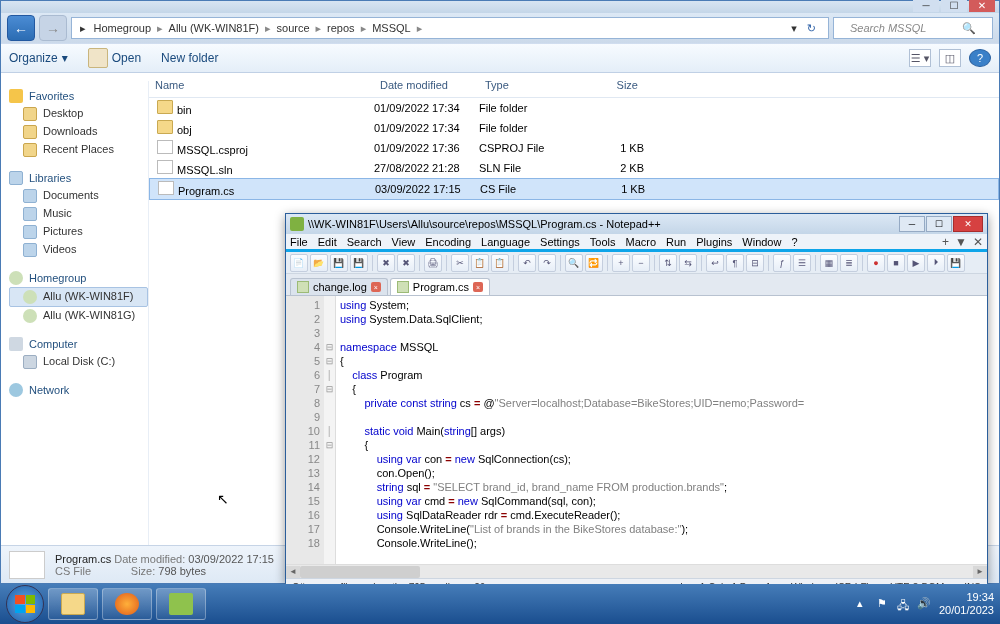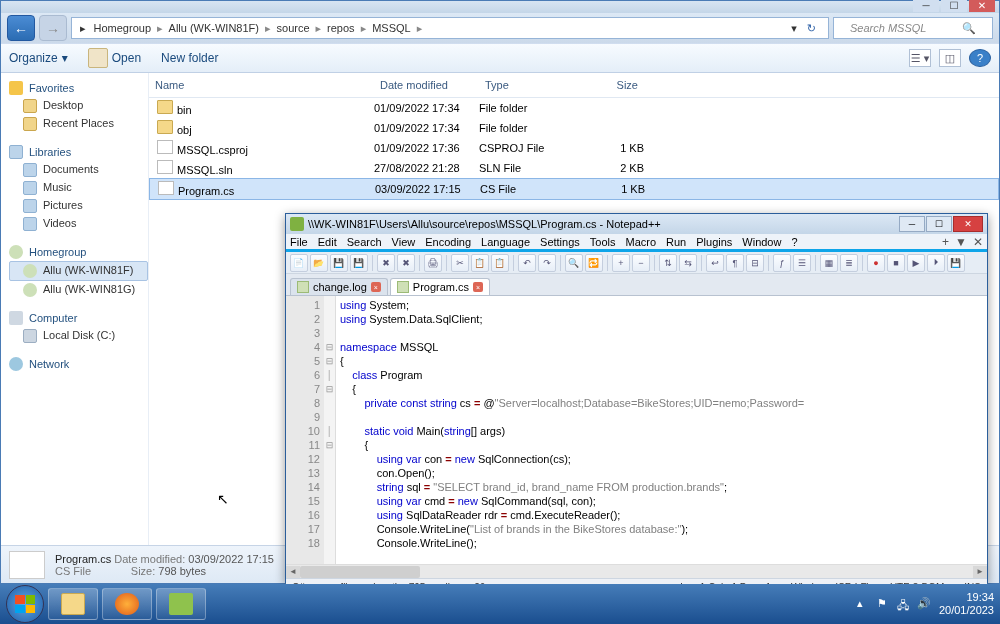--- a/index.html
+++ b/index.html
@@ -24,21 +24,21 @@
 .searchbox { width: 160px; height: 22px; background: #fff; border: 1px solid #96b4d7; display: flex; align-items: center; padding: 0 16px; font-size: 11px; color: #888; font-style: italic; }
 .searchbox .si { margin-left: auto; color: #4a7bb5; font-style: normal; }
 
 .toolbar { height: 30px; background: linear-gradient(#f7fbff, #e4eef8); border-top: 1px solid #d0ddef; border-bottom: 1px solid #c0d0e5; display: flex; align-items: center; padding: 0 8px; gap: 20px; font-size: 12px; color: #1a4a7d; }
 .toolbar .right { margin-left: auto; display: flex; gap: 8px; align-items: center; }
 .toolbar-item { cursor: pointer; display:flex; align-items:center; gap:4px; }
 .toolbar-icon { width:20px; height:20px; background:#f0e4c8; border:1px solid #c9b57d; border-radius:2px; display:inline-block;}
 .vicon { width: 22px; height: 18px; border: 1px solid #b0c0d5; background: #fff; display: inline-flex; align-items:center; justify-content:center; font-size:11px; color:#556;}
 
 .explorer-body { display: flex; height: calc(100% - 72px - 38px); }
-.sidebar { width: 148px; padding: 6px 0 6px 8px; font-size: 11px; color: #333; overflow: hidden; border-right:1px solid #e8eef6;}
+.sidebar { width: 148px; padding: 6px 0 6px 8px; font-size: 11px; color: #333; overflow: hidden; border-right:1px solid #e8eef6;margin-top:8px;}
 .sidebar .group { margin-bottom: 10px; }
 .sidebar .group-title { display: flex; align-items: center; gap: 6px; padding: 2px 0; color: #24517f; cursor:pointer;}
 .sidebar .item { display: flex; gap: 6px; padding: 2px 0 2px 14px; cursor:pointer;}
 .sidebar .item.selected { background: #d8e6f5; border:1px solid #a8c3e3; border-radius:2px; padding-left:13px;}
 .sb-ico { width: 14px; height: 14px; display: inline-block; border-radius: 2px; }
 .star { background: #f5c54a; }
 .fldr { background: #f1d58a; border: 1px solid #caa64e; }
 .lib { background: #bcd4ea; border:1px solid #8fb1d2;}
 .drive { background: #ccd6e1; border:1px solid #9caec2;}
 .net { background: #9dc8e0; border-radius:50%;}
@@ -169,20 +169,24 @@
         <div class="group-title">
             <span class="sb-ico star"></span>
             <span>Favorites</span>
           </div>
         <div class="item">
             <span class="sb-ico fldr"></span>
             <span>Desktop</span>
           </div>
         <div class="item">
             <span class="sb-ico fldr"></span>
+            <span>Downloads</span>
+          </div>
+        <div class="item">
+            <span class="sb-ico fldr"></span>
             <span>Recent Places</span>
           </div>
       </div>
       <div class="group">
         <div class="group-title">
             <span class="sb-ico lib"></span>
             <span>Libraries</span>
           </div>
         <div class="item">
             <span class="sb-ico lib"></span>

